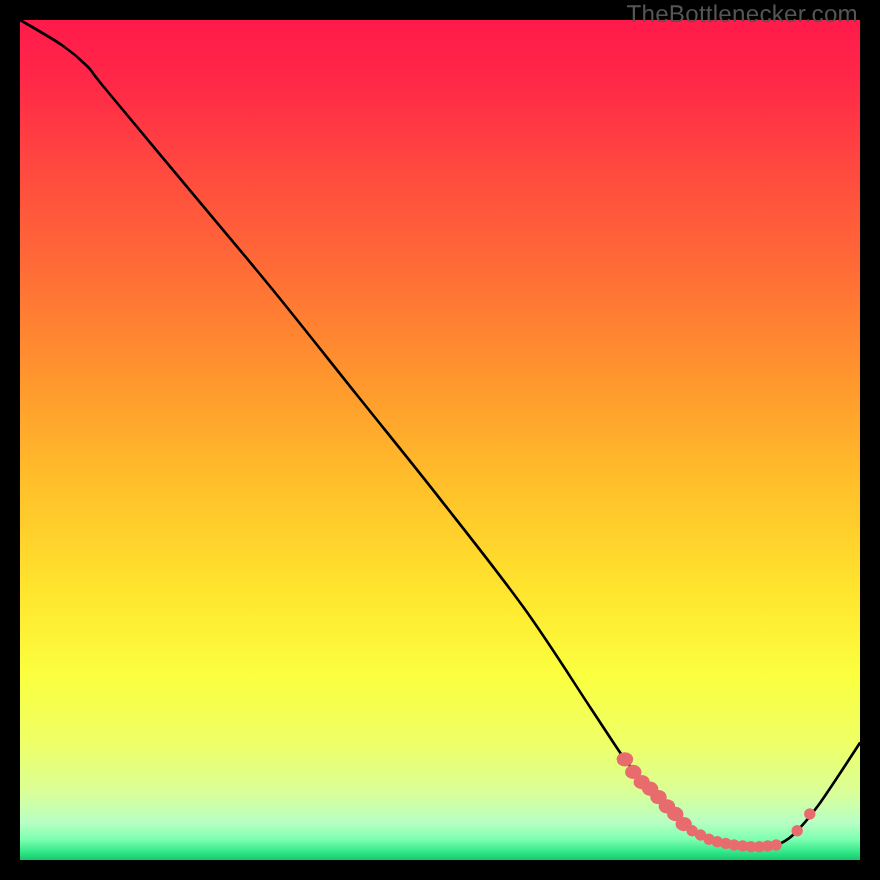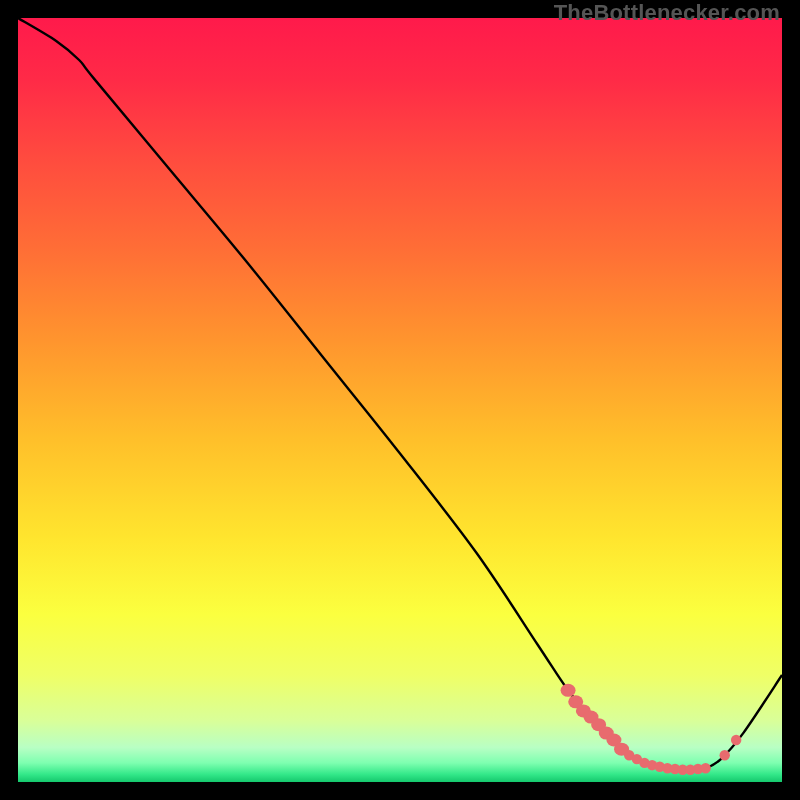--- a/index.html
+++ b/index.html
@@ -38,21 +38,21 @@
     width: 100%;
     height: 100%;
   }
   .watermark {
     position: absolute;
     top: 0;
     right: 20px;
     color: #555555;
     font-family: Arial, Helvetica, sans-serif;
     font-size: 22px;
-    font-weight: 700;
+    font-weight: 400;
     letter-spacing: 0.2px;
     user-select: none;
   }
 </style>
 </head>
 <body>
 
 <div class="frame">
 
   <div class="plot-area">

